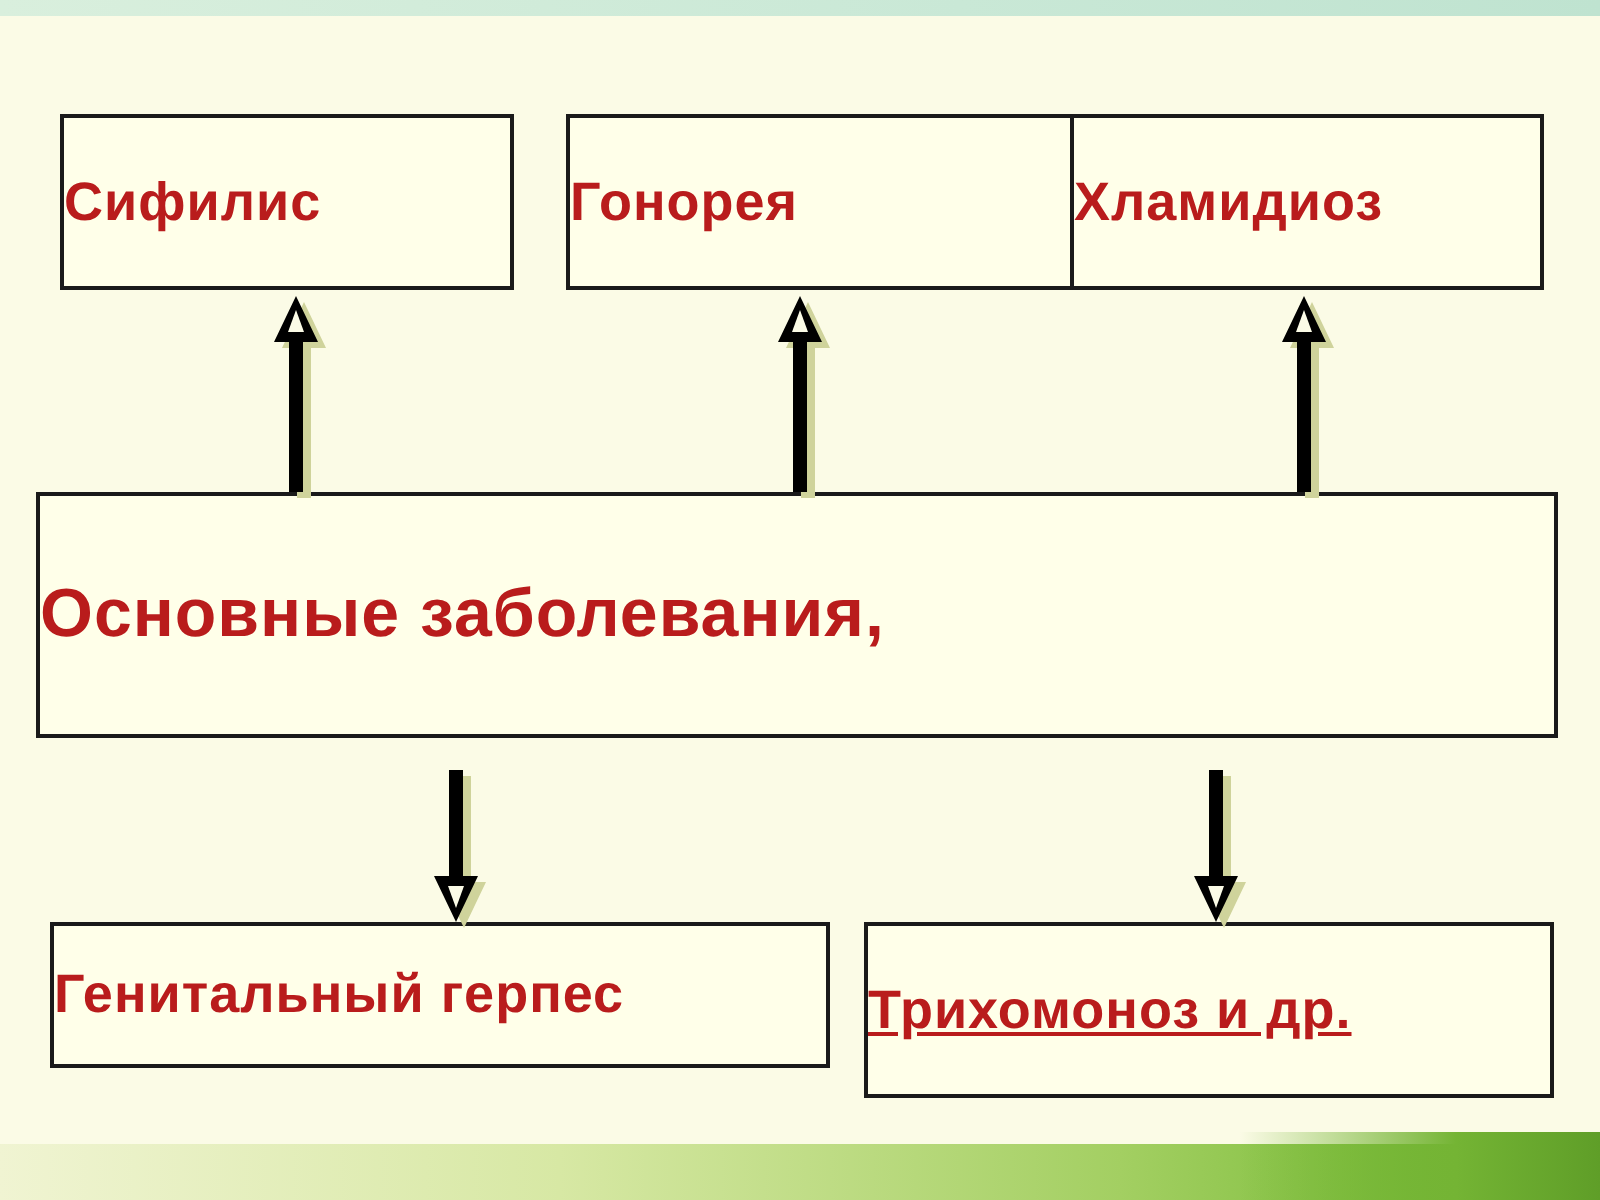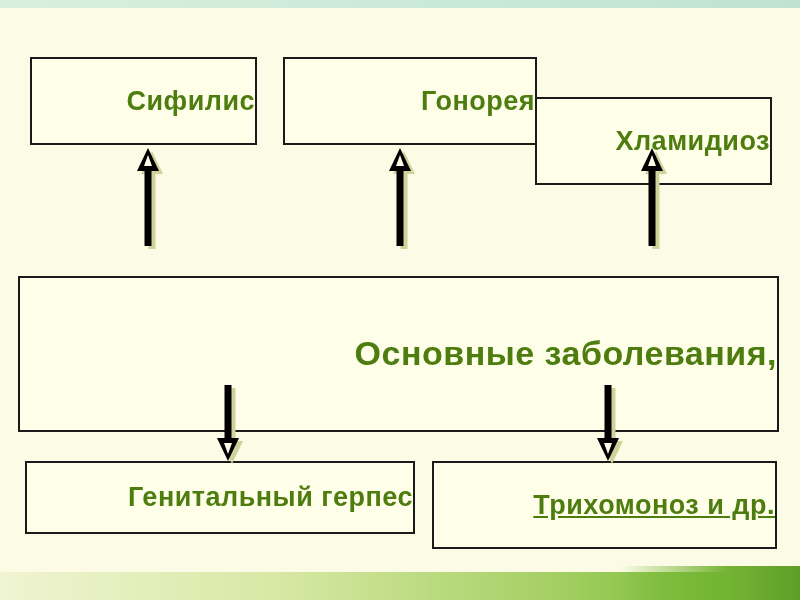--- a/index.html
+++ b/index.html
@@ -33,23 +33,23 @@
     right: 0; bottom: 0;
     width: 180px; height: 34px;
     background: linear-gradient(to right, rgba(124,189,59,0) 0%, #74b434 60%, #5f9e28 100%);
   }
   .node {
     position: absolute;
     background: #ffffe9;
     border: 2px solid #1a1a1a;
     display: flex;
     align-items: center;
-    justify-content: flex-end;
+    justify-content: flex-start;
     text-align: center;
-    color: #4d7c0f;
+    color: #b91c1c;
     font-weight: 700;
   }
   .node.small { font-size: 27px; letter-spacing: 0.5px; }
   .node.big {
     font-size: 34px;
     line-height: 1.28;
     letter-spacing: 0.5px;
   }
   .arrows-layer {
     position: absolute;
@@ -64,25 +64,25 @@
 <div class="slide">
 
   <div class="top-strip"></div>
 
   <div class="node small" style="left:30px; top:57px; width:227px; height:88px;">
     <span>Сифилис</span>
   </div>
   <div class="node small" style="left:283px; top:57px; width:254px; height:88px;">
     <span>Гонорея</span>
   </div>
-  <div class="node small" style="left:535px; top:57px; width:237px; height:88px;margin-top:40px;">
+  <div class="node small" style="left:535px; top:57px; width:237px; height:88px;">
     <span>Хламидиоз</span>
   </div>
 
-  <div class="node big" style="left:18px; top:246px; width:761px; height:156px;margin-top:30px;">
+  <div class="node big" style="left:18px; top:246px; width:761px; height:123px;">
     <div>
       <div>Основные заболевания,</div>
     </div>
   </div>
 
   <div class="node small" style="left:25px; top:461px; width:390px; height:73px;">
     <span>Генитальный герпес</span>
   </div>
   <div class="node small" style="left:432px; top:461px; width:345px; height:88px;text-decoration:underline;">
     <span>Трихомоноз и др.</span>

